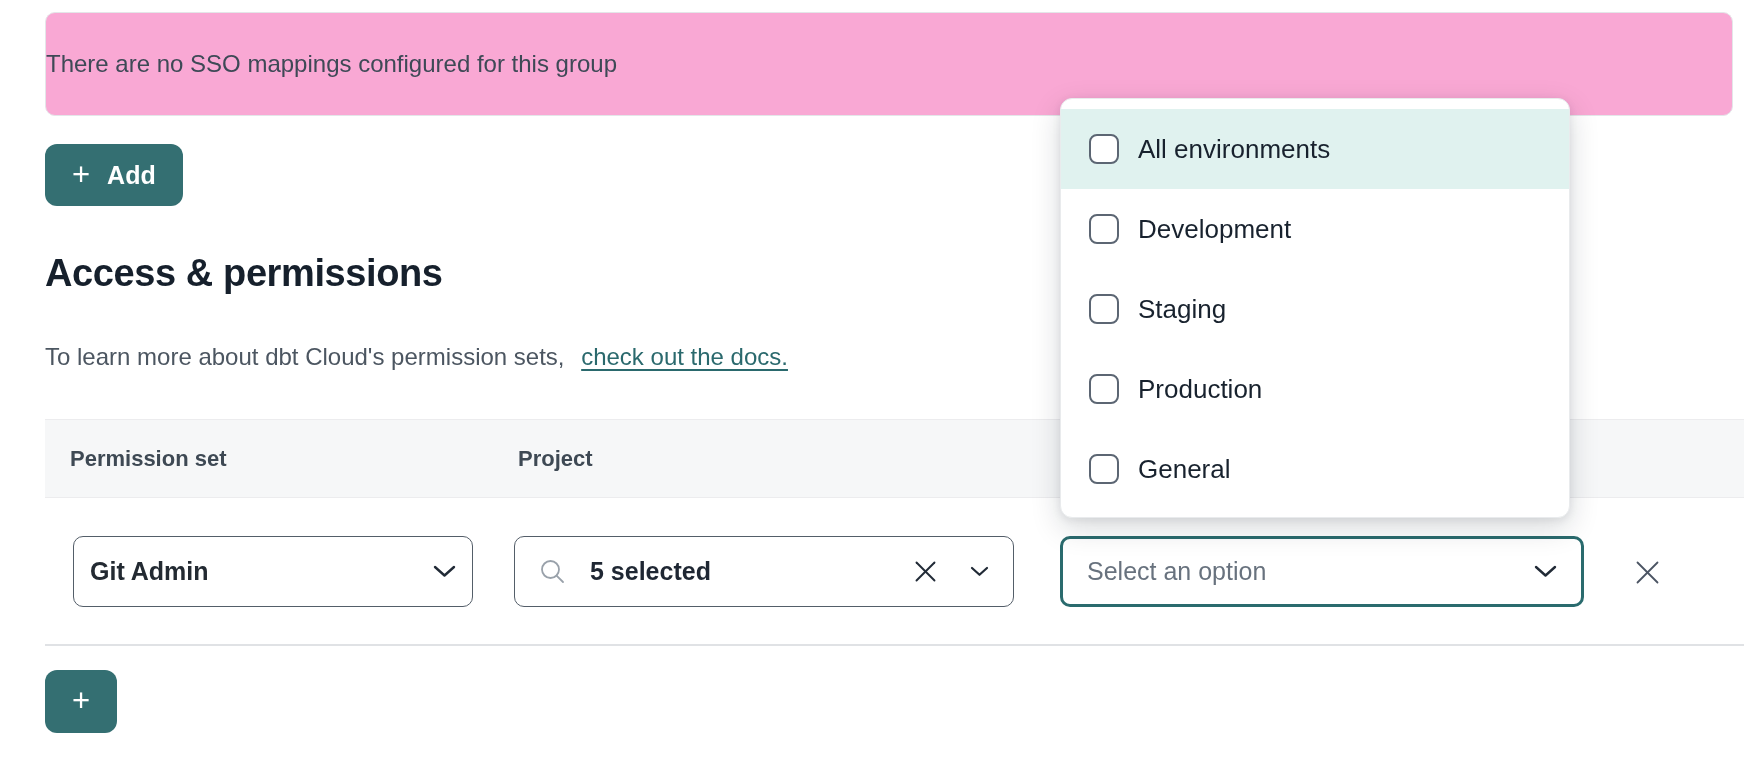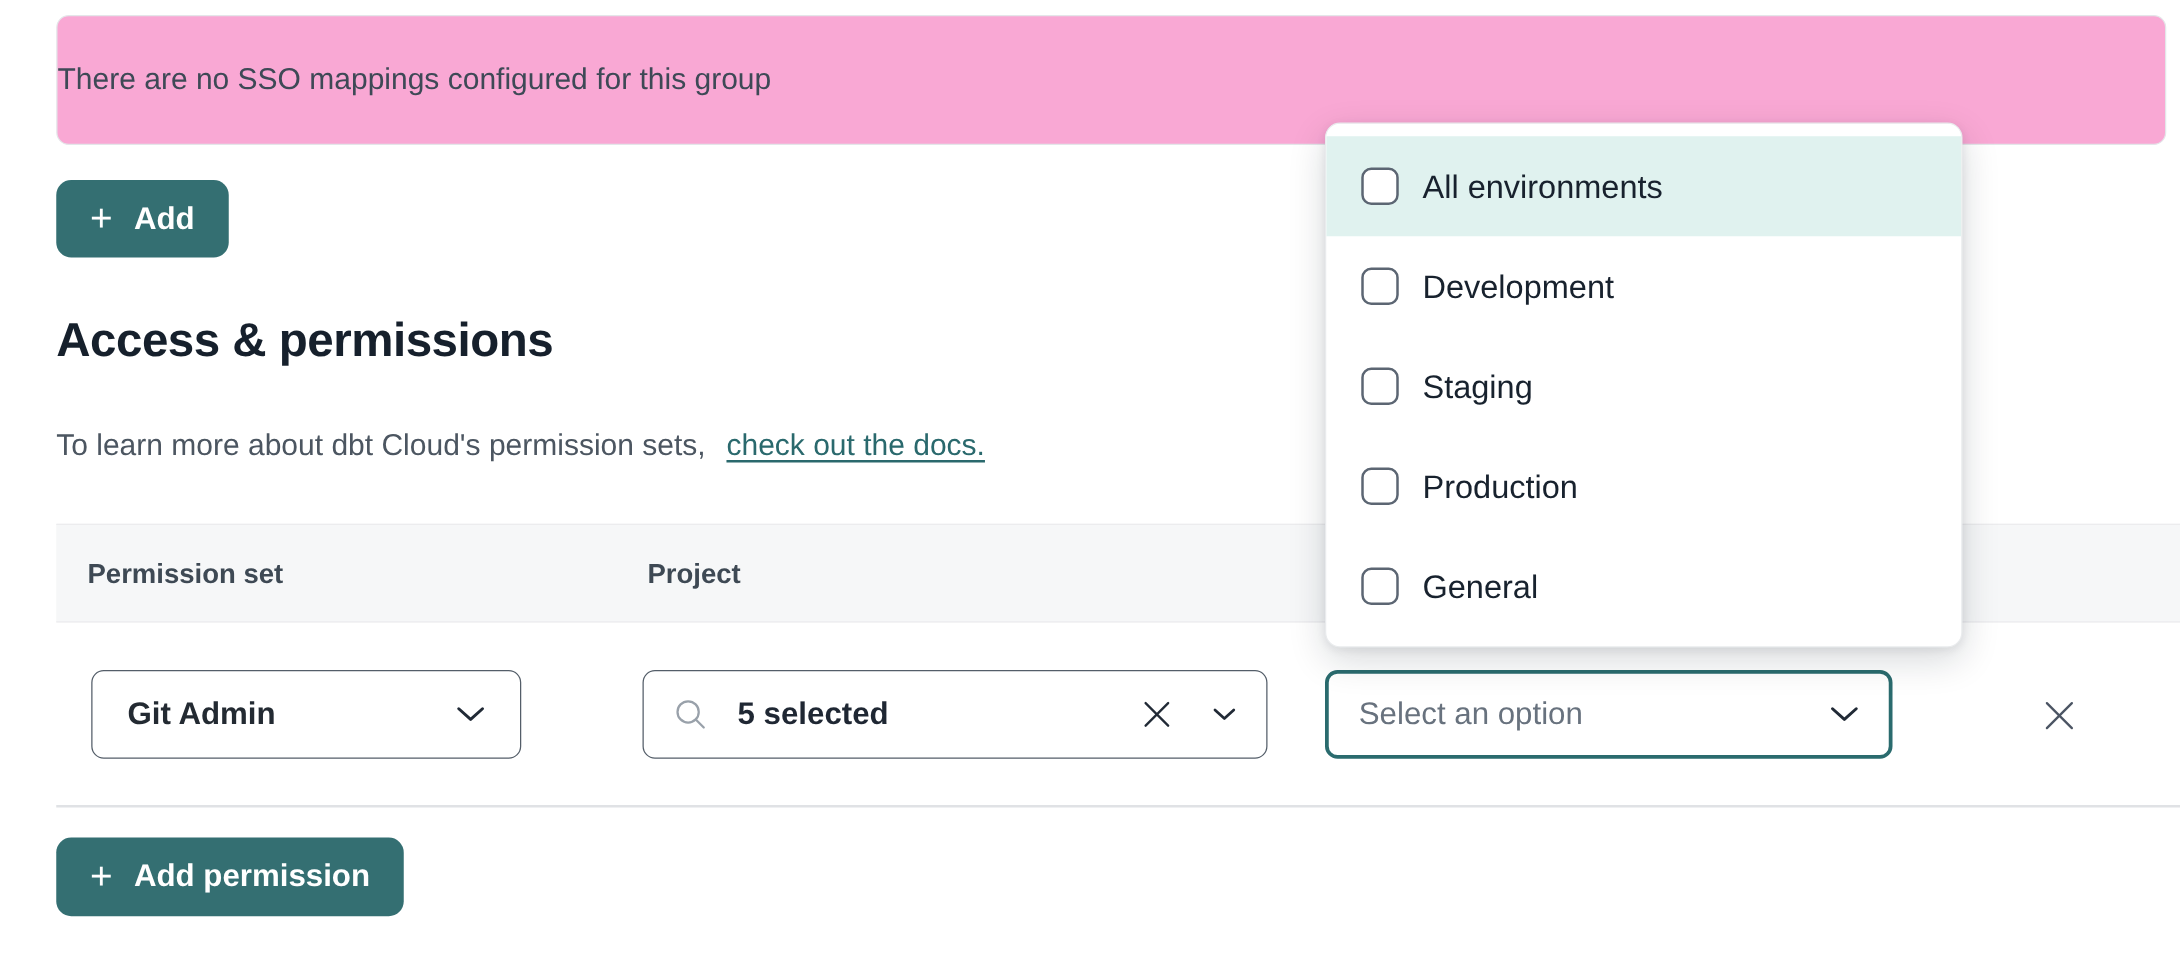--- a/index.html
+++ b/index.html
@@ -105,31 +105,31 @@
   
   .select-box {
     position: absolute;
     top: 536px; height: 71px;
     background: #ffffff;
     border: 1.5px solid #545e69;
     border-radius: 10px;
     display: flex; align-items: center;
     cursor: pointer;
   }
-  #permission-set-select { left: 73px; width: 344px; padding: 0 28px; }
+  #permission-set-select { left: 73px; width: 400px; padding: 0 16px; }
   #permission-set-select .value {
     font-size: 25px; font-weight: 700; color: #232a32;
   }
   #project-select { left: 514px; width: 500px; padding: 0 24px; }
   #project-select .value {
     font-size: 25px; font-weight: 600; color: #1f2733;
     margin-left: 24px;
   }
   #environment-select {
-    left: 1060px; width: 454px;
+    left: 1060px; width: 524px;
     border: 3px solid #2a6b6e;
     padding: 0 24px;
   }
   #environment-select .placeholder {
     font-size: 25px; color: #68727e;
   }
   .spacer { flex: 1; }
   .chev { flex: 0 0 auto; display: block; }
   .clear-x { flex: 0 0 auto; display: block; margin-right: 32px; cursor: pointer; }
 
@@ -230,21 +230,20 @@
   <svg width="27" height="27" viewBox="0 0 27 27" fill="none">
     <line x1="3.5" y1="3.5" x2="23.5" y2="23.5" stroke="#4b5463" stroke-width="1.8" stroke-linecap="round"></line>
     <line x1="23.5" y1="3.5" x2="3.5" y2="23.5" stroke="#4b5463" stroke-width="1.8" stroke-linecap="round"></line>
   </svg>
 </button>
 
 <div class="row-divider"></div>
 
 <button id="add-permission-btn" class="teal-btn">
   <span class="plus">+</span>
-  <span>Add permission</span>
 </button>
 
 <div class="dropdown-panel">
   <div class="dropdown-option highlighted">
     <span class="checkbox"></span>
     <span class="opt-label">All environments</span>
   </div>
   <div class="dropdown-option">
     <span class="checkbox"></span>
     <span class="opt-label">Development</span>

